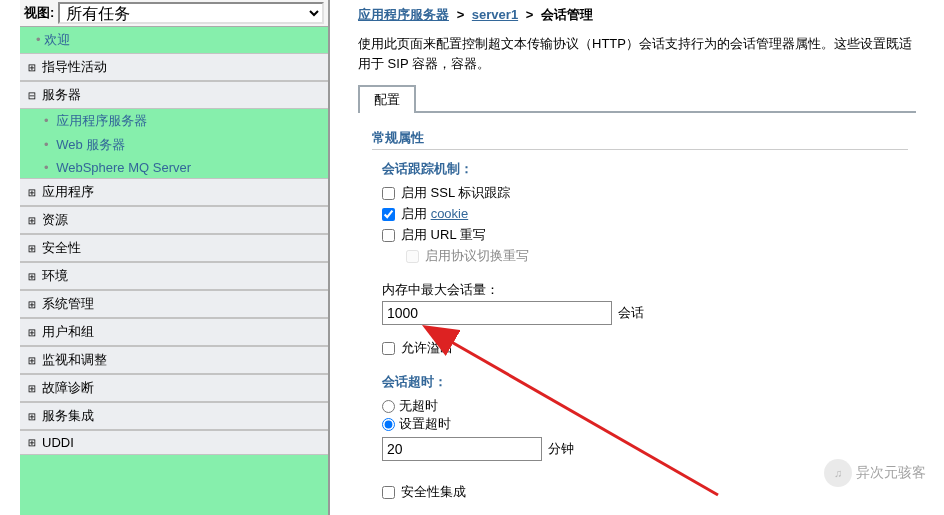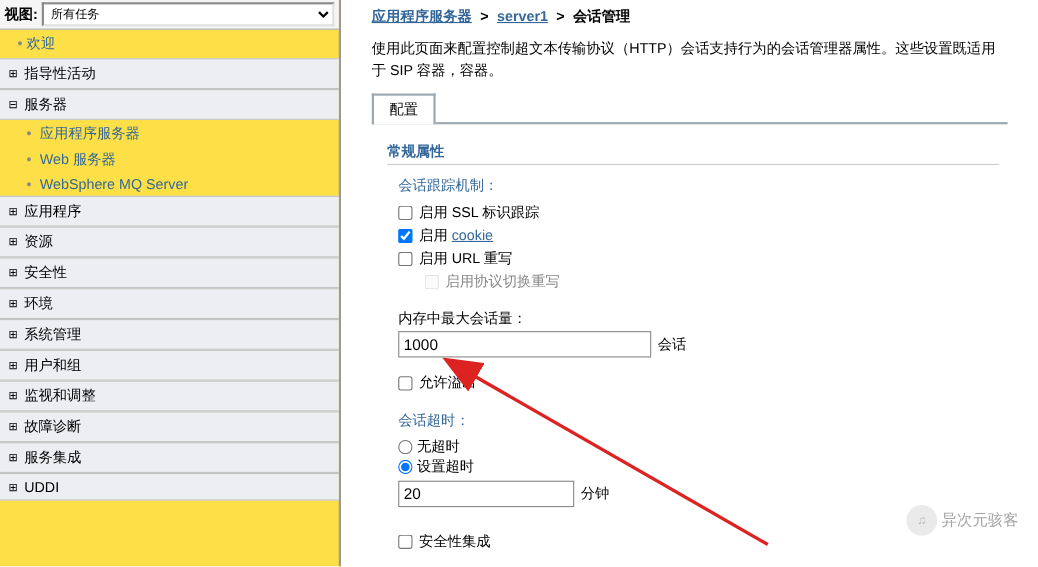--- a/index.html
+++ b/index.html
@@ -1,21 +1,21 @@
 <!DOCTYPE html>
 <html><head>
 <meta charset="utf-8">
 <style>
 * { margin: 0; padding: 0; box-sizing: border-box; }
 body { font-family: "Microsoft YaHei", Arial, sans-serif; font-size: 13px; background: #fff; color: #000; }
 .container { display: flex; width: 944px; height: 515px; overflow: hidden; }
-.left-panel { width: 310px; border-right: 2px solid #999; background: #fde047; }
+.left-panel { width: 310px; border-right: 2px solid #999; background: #86efac; margin-left: 20px; }
 .view-row { display: flex; align-items: center; padding: 2px 4px; border-bottom: 1px solid #aaa; background: #f5f5f5; }
 .view-label { font-weight: bold; margin-right: 4px; }
-.view-select { flex: 1; height: 22px; font-size: 11px; background: #fff; border: 2px inset #e0e0e0; padding: 0 2px; }
+.view-select { flex: 1; height: 22px; font-size: 16px; background: #fff; border: 2px inset #e0e0e0; padding: 0 2px; }
 .nav-tree { font-size: 13px; }
 .nav-welcome { padding: 4px 16px; }
 .nav-welcome a { color: #336799; text-decoration: none; }
 .nav-welcome::before { content: "• "; color: #888; }
 .nav-header { display: flex; align-items: center; padding: 4px 6px; background: #eceef1; border-top: 1px solid #c3c3c3; border-bottom: 1px solid #c3c3c3; cursor: pointer; }
 .nav-header .toggle { width: 12px; height: 10px; margin-right: 4px; display: inline-flex; align-items: center; justify-content: center; font-size: 10px; color: #000; }
 .nav-sub { padding: 0; }
 .nav-sub li { list-style: none; padding: 3px 0 3px 36px; }
 .nav-sub li::before { content: "• "; color: #888; margin-left: -12px; margin-right: 4px; }
 .nav-sub li a { color: #336799; text-decoration: none; font-size: 13px; }
@@ -26,21 +26,21 @@
 .breadcrumb span.sep { margin: 0 4px; font-weight: bold; }
 .breadcrumb span.current { font-weight: bold; }
 .desc { font-size: 13px; margin: 4px 0 10px; line-height: 1.5; }
 .tabs { display: flex; border-bottom: 2px solid #9ea8b0; margin-bottom: 12px; }
 .tab { padding: 4px 14px; border: 2px solid #9ea8b0; border-bottom: none; background: #fff; font-size: 13px; position: relative; top: 2px; }
 .main-area { display: flex; gap: 28px; padding: 4px 8px 4px 14px; flex-direction: column; }
 .col-left { flex: 1; }
 .col-right { width: 150px; }
 .section-title { color: #336799; font-weight: bold; border-bottom: 1px solid #ccc; padding-bottom: 2px; margin-bottom: 8px; display: inline-block; width: 100%; }
 .field-block { margin-left: 10px; }
-.subhead { color: #336799; font-weight: normal; margin: 2px 0 6px; }
+.subhead { color: #336799; font-weight: bold; margin: 2px 0 6px; }
 .check-row { display: flex; align-items: center; margin: 3px 0; font-size: 13px; }
 .check-row input[type=checkbox] { margin-right: 6px; }
 .check-row.indented { margin-left: 24px; color: #888; }
 .check-row.indented input { opacity: .6; }
 .check-row a.cookie-link { color: #336799; text-decoration: underline; }
 .field-label { margin-top: 16px; margin-bottom: 2px; }
 .text-input { width: 230px; height: 24px; border: 1px solid #888; padding: 0 4px; font-size: 14px; }
 .unit { margin-left: 6px; font-size: 13px; vertical-align: middle; text-align: center; }
 .radio-row { display: flex; align-items: center; margin: 0 0; font-size: 13px; }
 .radio-row input { margin-right: 4px; }

